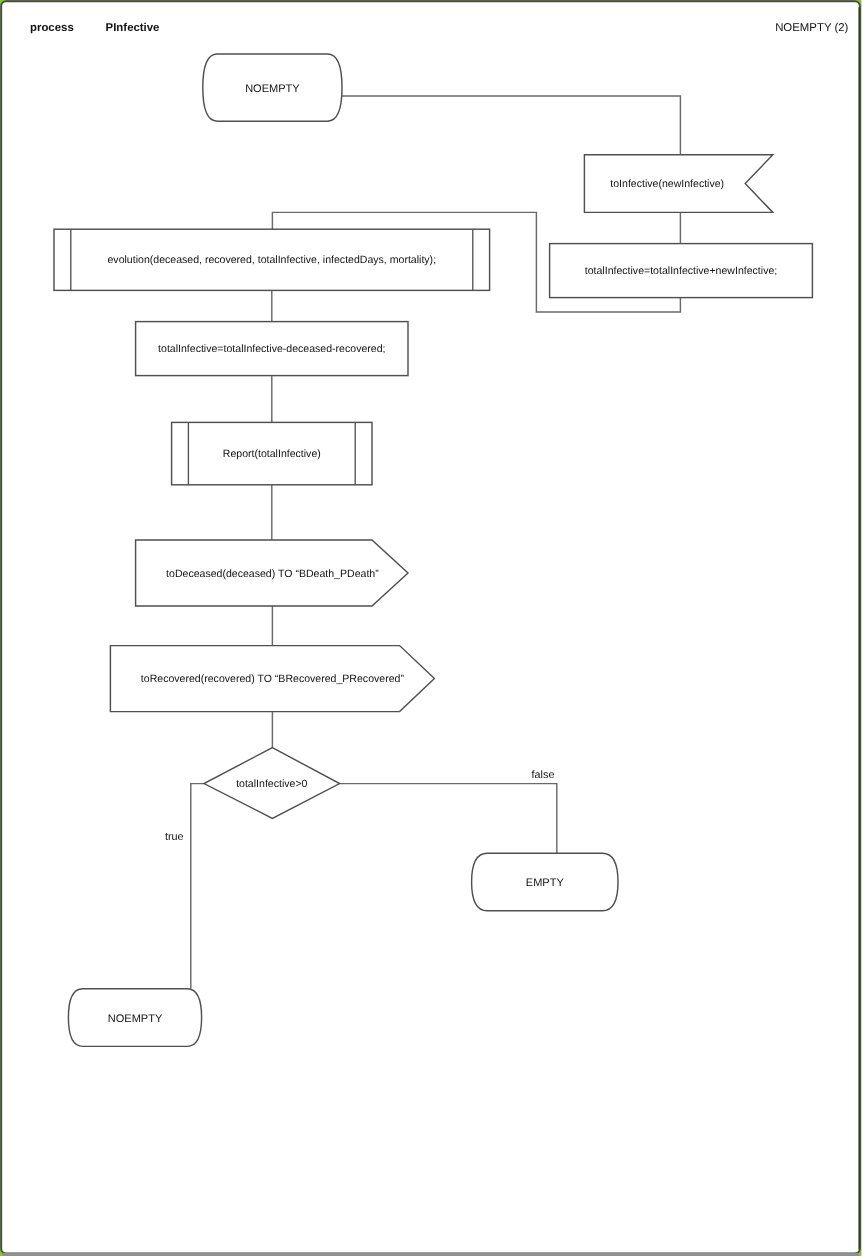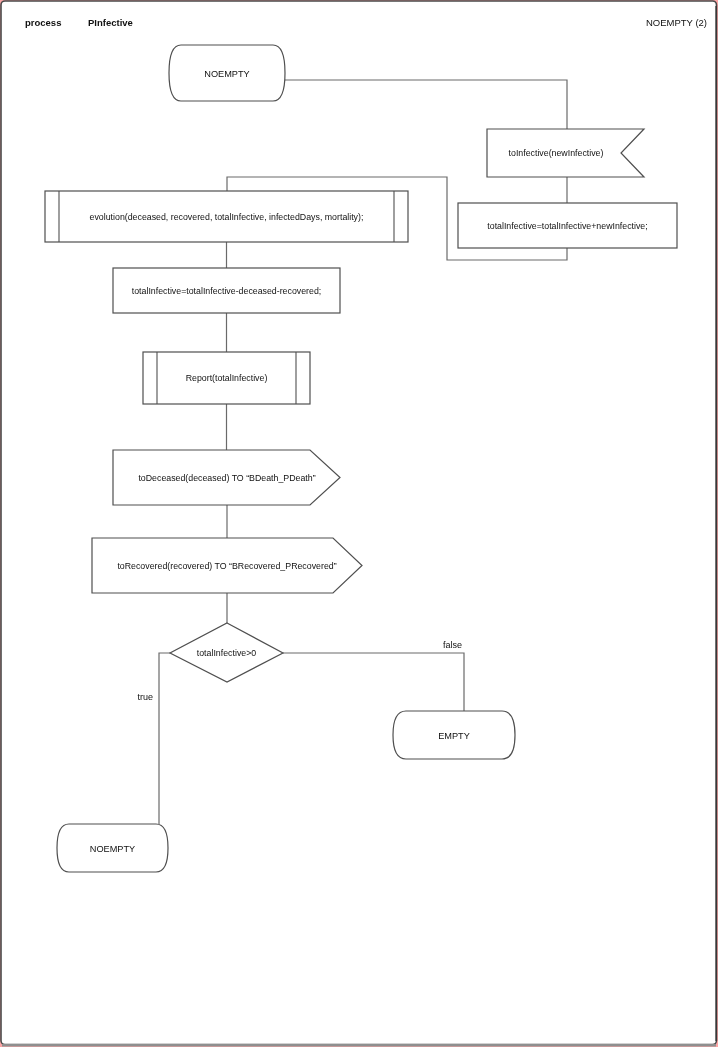--- a/index.html
+++ b/index.html
@@ -1,17 +1,17 @@
 <!DOCTYPE html>
 <html style="--shape-stroke: #4f4f4f; --connector: #6a6a6a; --frame: #4a4a4a; --text: #111111; --background: #ffffff;"><head>
 <meta charset="utf-8">
 <style>
   html,body { margin:0; padding:0; background:#ffffff; }
   .page {
-    width:718px; height:1047px; position:relative; background:#fca5a5;
+    width:718px; height:1047px; position:relative; background:#84cc16;
     overflow:hidden;
   }
   svg text {
     font-family:"Liberation Sans", sans-serif;
     fill:var(--text,#111111);
   }
   .frame { fill:#ffffff; stroke:var(--frame,#4a4a4a); stroke-width:1.6; }
   .frame-bottom { stroke:#8f8f8f; stroke-width:2.6; }
   .frame-right { stroke:#383838; stroke-width:1.6; }
   .hdr { font-size:9.5px; }

